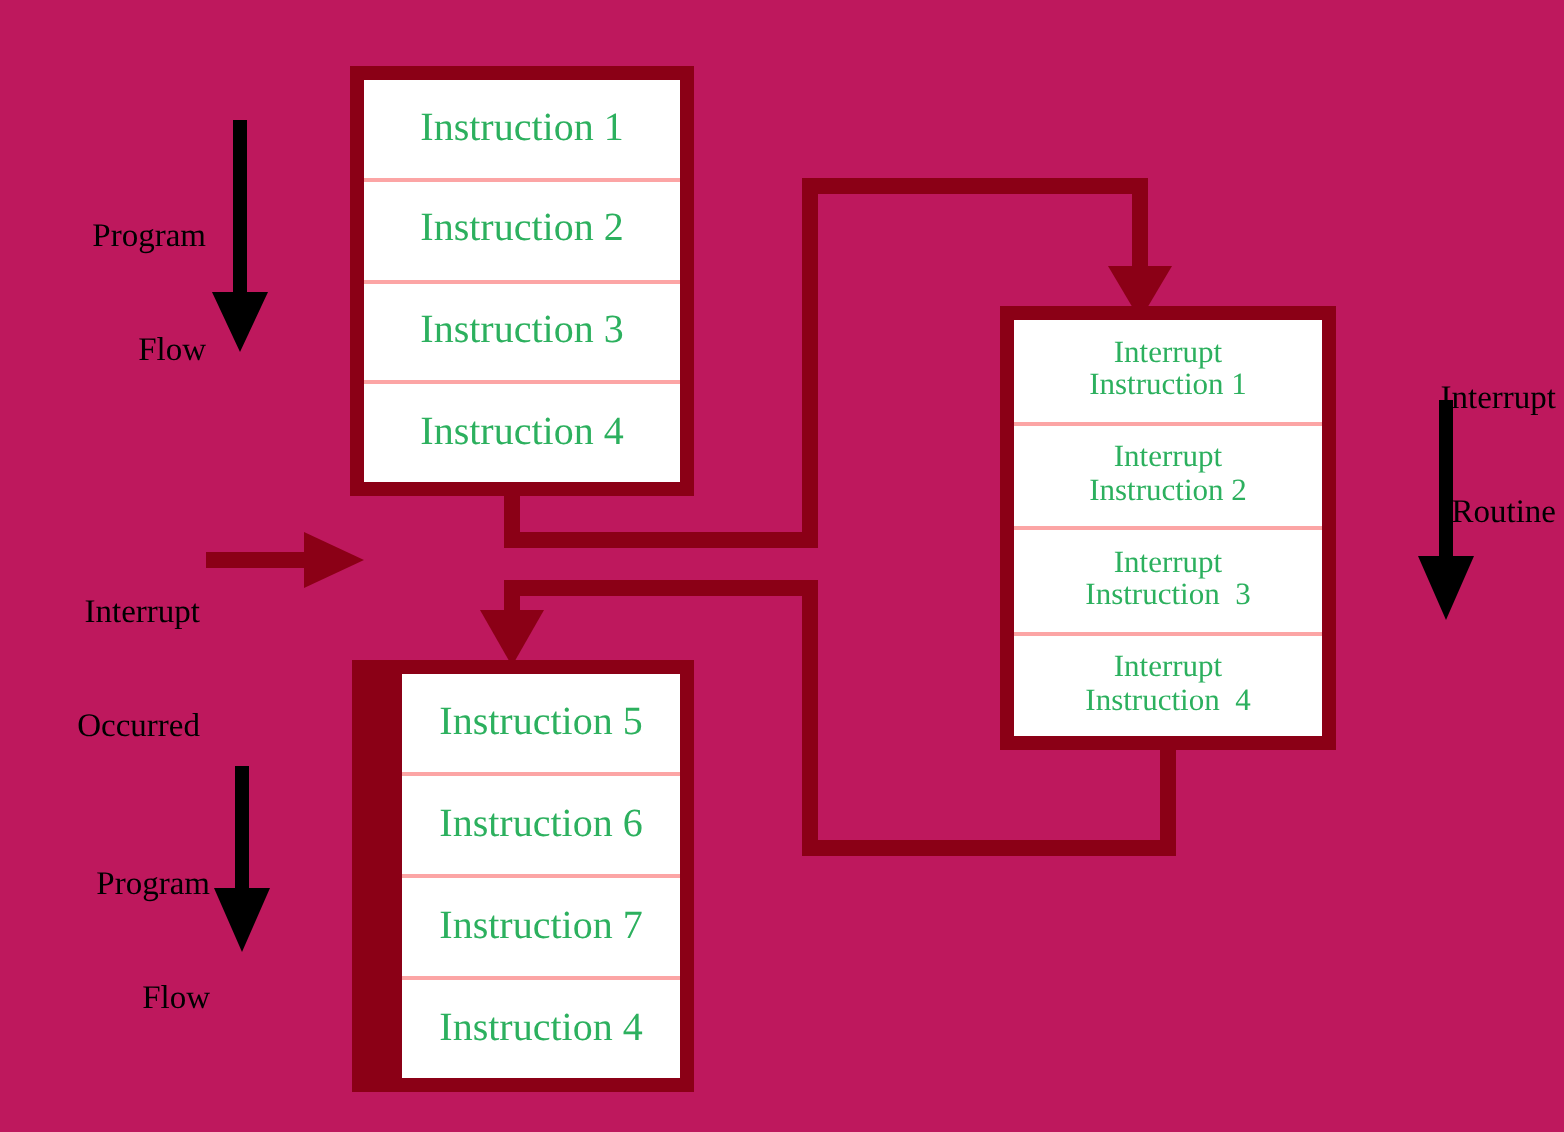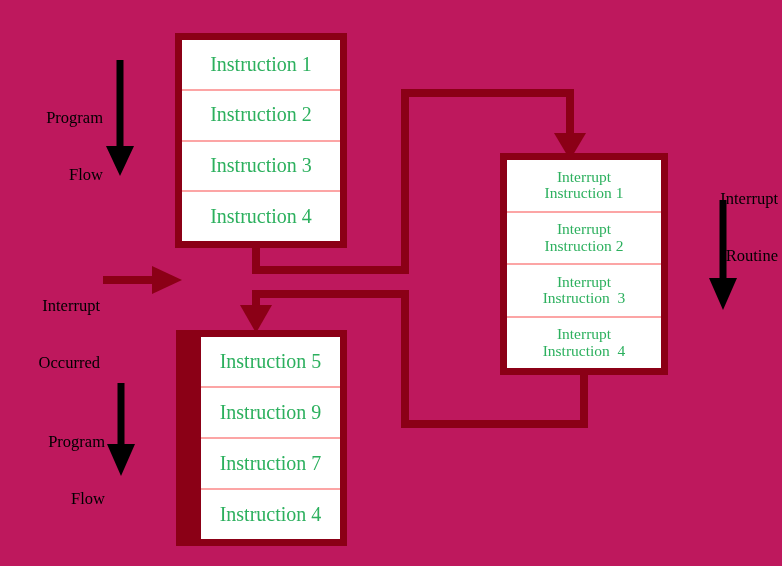--- a/index.html
+++ b/index.html
@@ -120,21 +120,21 @@
     <div class="cell">
       <span class="cell-line">Instruction 4</span>
     </div>
   </div>
 
   <div class="blockstack" id="main-bottom" style="left:176px; top:330px; width:171px; height:216px;padding-left:18px;">
     <div class="cell">
       <span class="cell-line">Instruction 5</span>
     </div>
     <div class="cell">
-      <span class="cell-line">Instruction 9</span>
+      <span class="cell-line">Instruction 6</span>
     </div>
     <div class="cell">
       <span class="cell-line">Instruction 7</span>
     </div>
     <div class="cell">
       <span class="cell-line">Instruction 4</span>
     </div>
   </div>
 
   <div class="blockstack" id="interrupt-block" style="left:500px; top:153px; width:168px; height:222px;">

